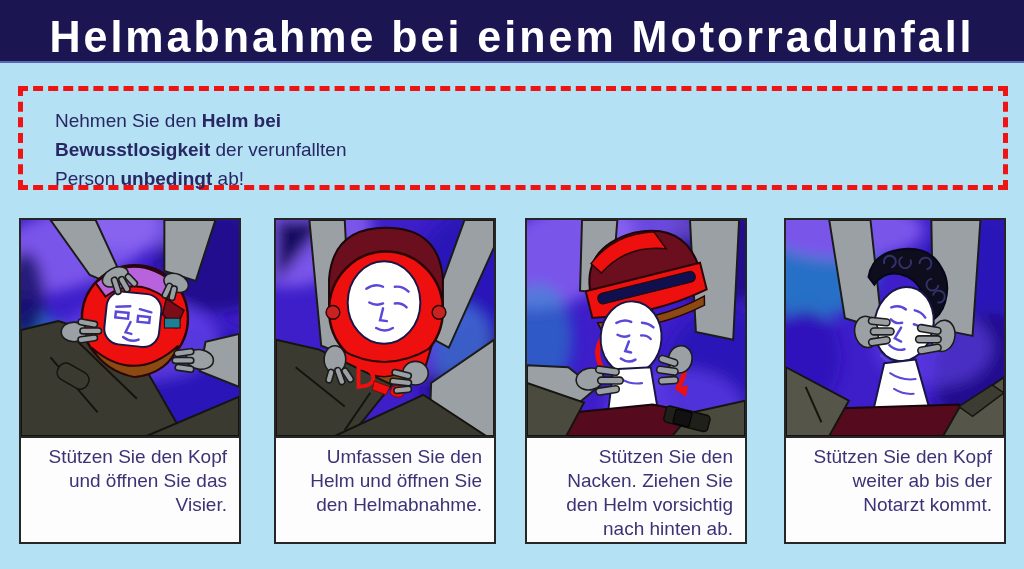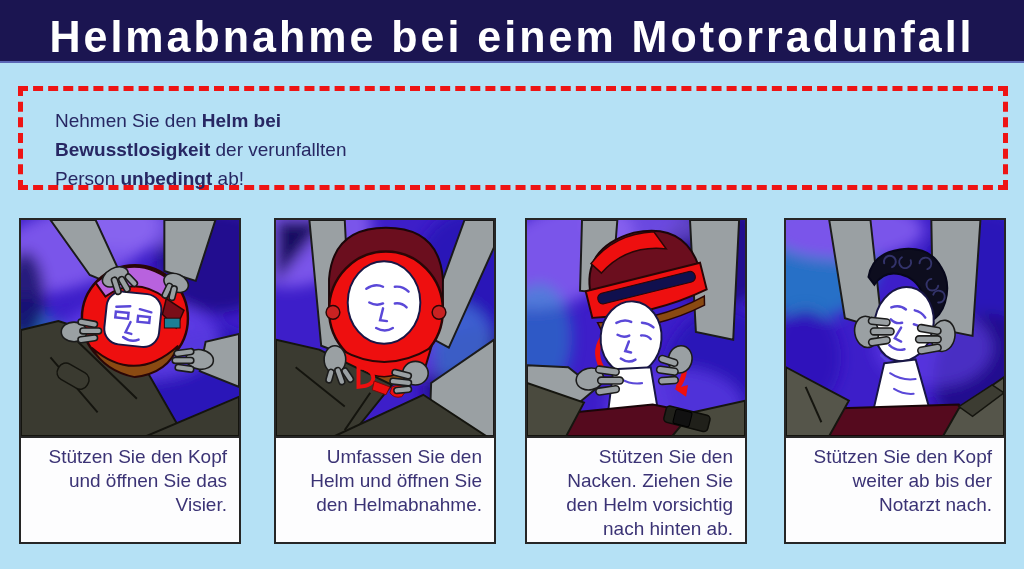--- a/index.html
+++ b/index.html
@@ -316,16 +316,16 @@
         <rect x="132" y="118" width="26" height="7" rx="3.5"></rect>
         <rect x="134" y="128" width="24" height="7" rx="3.5" transform="rotate(-10 146 131)"></rect>
       </g>
 
       <path d="M48,192 L176,188 L196,220 L36,220 Z" fill="#550a1e" stroke="#1a0508" stroke-width="2"></path>
       <path d="M0,150 L64,184 L44,220 L0,220 Z" fill="#55554a" stroke="#15150f" stroke-width="2"></path>
       <path d="M20,170 L36,206" stroke="#15150f" stroke-width="2"></path>
       <path d="M176,192 L222,160 L222,220 L160,220 Z" fill="#55554a" stroke="#15150f" stroke-width="2"></path>
       <path d="M176,190 L210,168 L222,176 L190,200 Z" fill="#3c3c32" stroke="#15150f" stroke-width="1.5"></path>
     </svg>
-    <figcaption class="caption"><span>Stützen Sie den Kopf weiter ab bis der Notarzt nach.</span></figcaption>
+    <figcaption class="caption"><span>Stützen Sie den Kopf weiter ab bis der Notarzt kommt.</span></figcaption>
   </figure>
 
 </div>
 
 </body></html>

